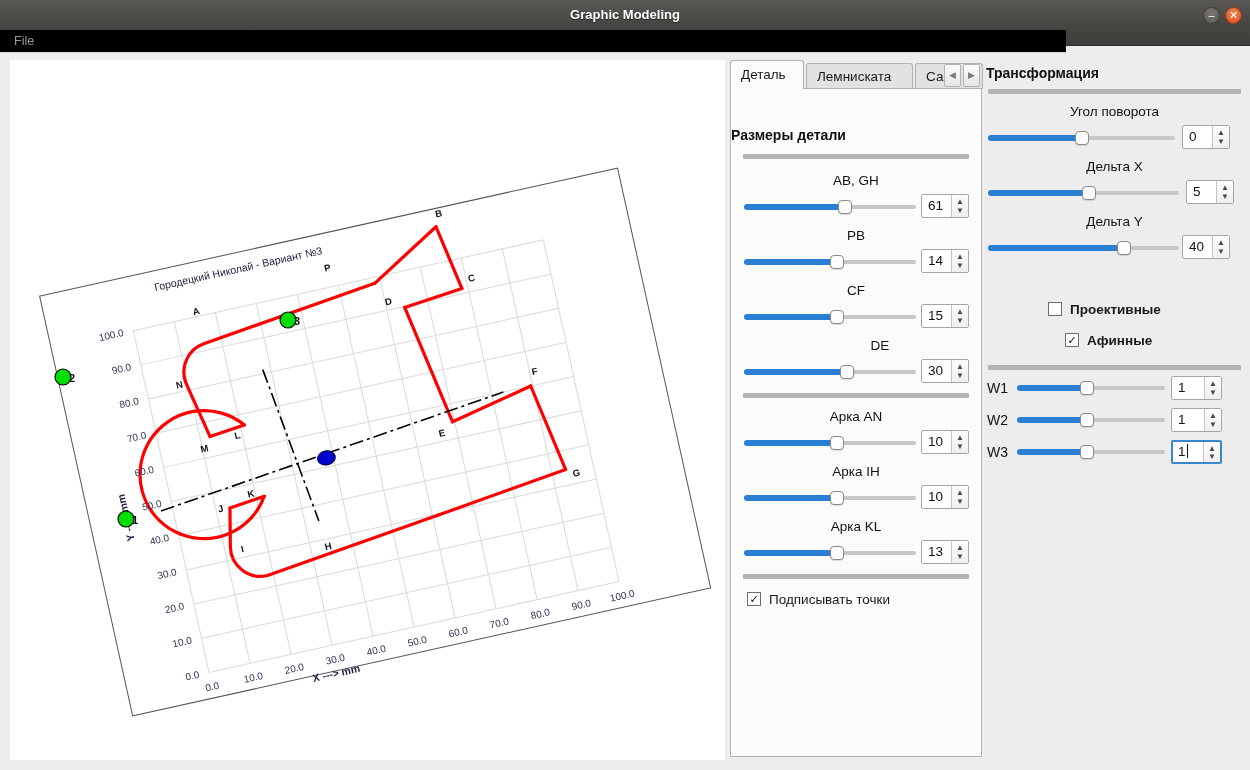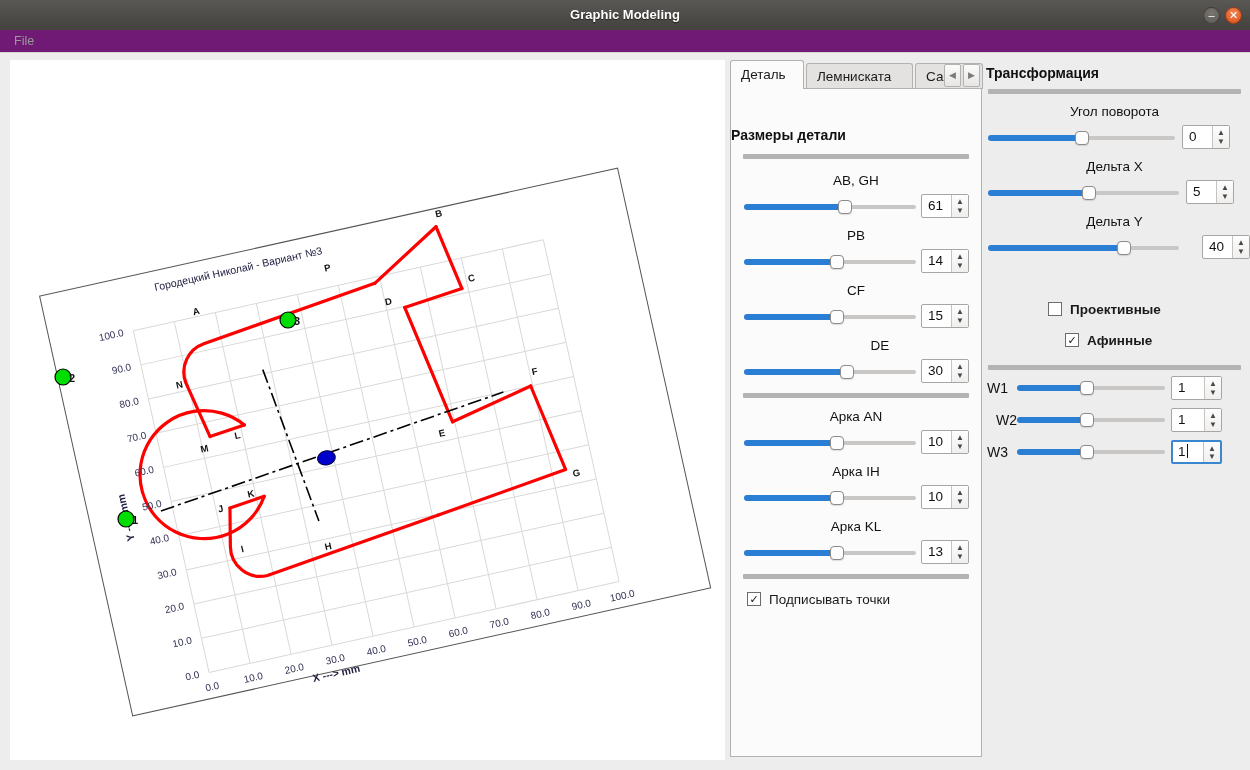--- a/index.html
+++ b/index.html
@@ -25,22 +25,22 @@
   }
   .wbtn { position:absolute; top:7px; width:17px; height:17px; border-radius:50%;
           border:1px solid rgba(0,0,0,.35); }
   .wbtn span { position:absolute; left:0; top:0; width:100%; height:100%;
                color:#fff; font-size:11px; line-height:15px; text-align:center; }
   #btn-min { right:30px; background:radial-gradient(circle at 50% 35%,#787570,#5d5a55); }
   #btn-close { right:8px; background:radial-gradient(circle at 50% 35%,#f08a54,#dd4814); }
 
   
   #menubar {
-    position:absolute; left:0; top:30px; width:1250px; height:23px;
-    background:#701a75; border-bottom:1px solid #d7d5d3;
+    position:absolute; left:0; top:30px; width:1066px; height:23px;
+    background:#000000; border-bottom:1px solid #d7d5d3;
   }
   #menubar .mi {
     position:absolute; left:8px; top:0; height:23px; line-height:23px;
     padding:0 6px; color:#9a9a9a; font-size:12.5px;
   }
 
   
   #canvas-panel {
     position:absolute; left:10px; top:60px; width:715px; height:700px;
     background:#ffffff;
@@ -473,21 +473,21 @@
       <i class="dn">▼</i>
     </div>
   </div>
 
   <div class="slider-label" style="position:absolute;left:0;top:158px;width:257px;">Дельта  Y</div>
   <div class="slider" style="position:absolute;left:2px;top:183px;width:191px;">
     <div class="groove"></div>
     <div class="fill" style="width:71%"></div>
     <div class="handle" style="left:71%"></div>
   </div>
-  <div class="spin" style="position:absolute;left:216px;top:179px;width:48px;">
+  <div class="spin" style="position:absolute;left:196px;top:179px;width:48px;">
     <div class="val">40</div>
     <div class="btns">
       <i class="up">▲</i>
       <i class="dn">▼</i>
     </div>
   </div>
 
   <div class="chk bold" style="position:absolute;left:62px;top:244px;width:190px;">
     <div class="box">
       <i></i>
@@ -511,21 +511,21 @@
     <div class="handle" style="left:47%"></div>
   </div>
   <div class="spin" style="position:absolute;left:185px;top:320px;width:51px;">
     <div class="val">1</div>
     <div class="btns">
       <i class="up">▲</i>
       <i class="dn">▼</i>
     </div>
   </div>
 
-  <div class="wlabel" style="position:absolute;left:10px;top:356px;">W2</div>
+  <div class="wlabel" style="position:absolute;left:1px;top:356px;">W2</div>
   <div class="slider" style="position:absolute;left:31px;top:355px;width:148px;">
     <div class="groove"></div>
     <div class="fill" style="width:47%"></div>
     <div class="handle" style="left:47%"></div>
   </div>
   <div class="spin" style="position:absolute;left:185px;top:352px;width:51px;">
     <div class="val">1</div>
     <div class="btns">
       <i class="up">▲</i>
       <i class="dn">▼</i>

